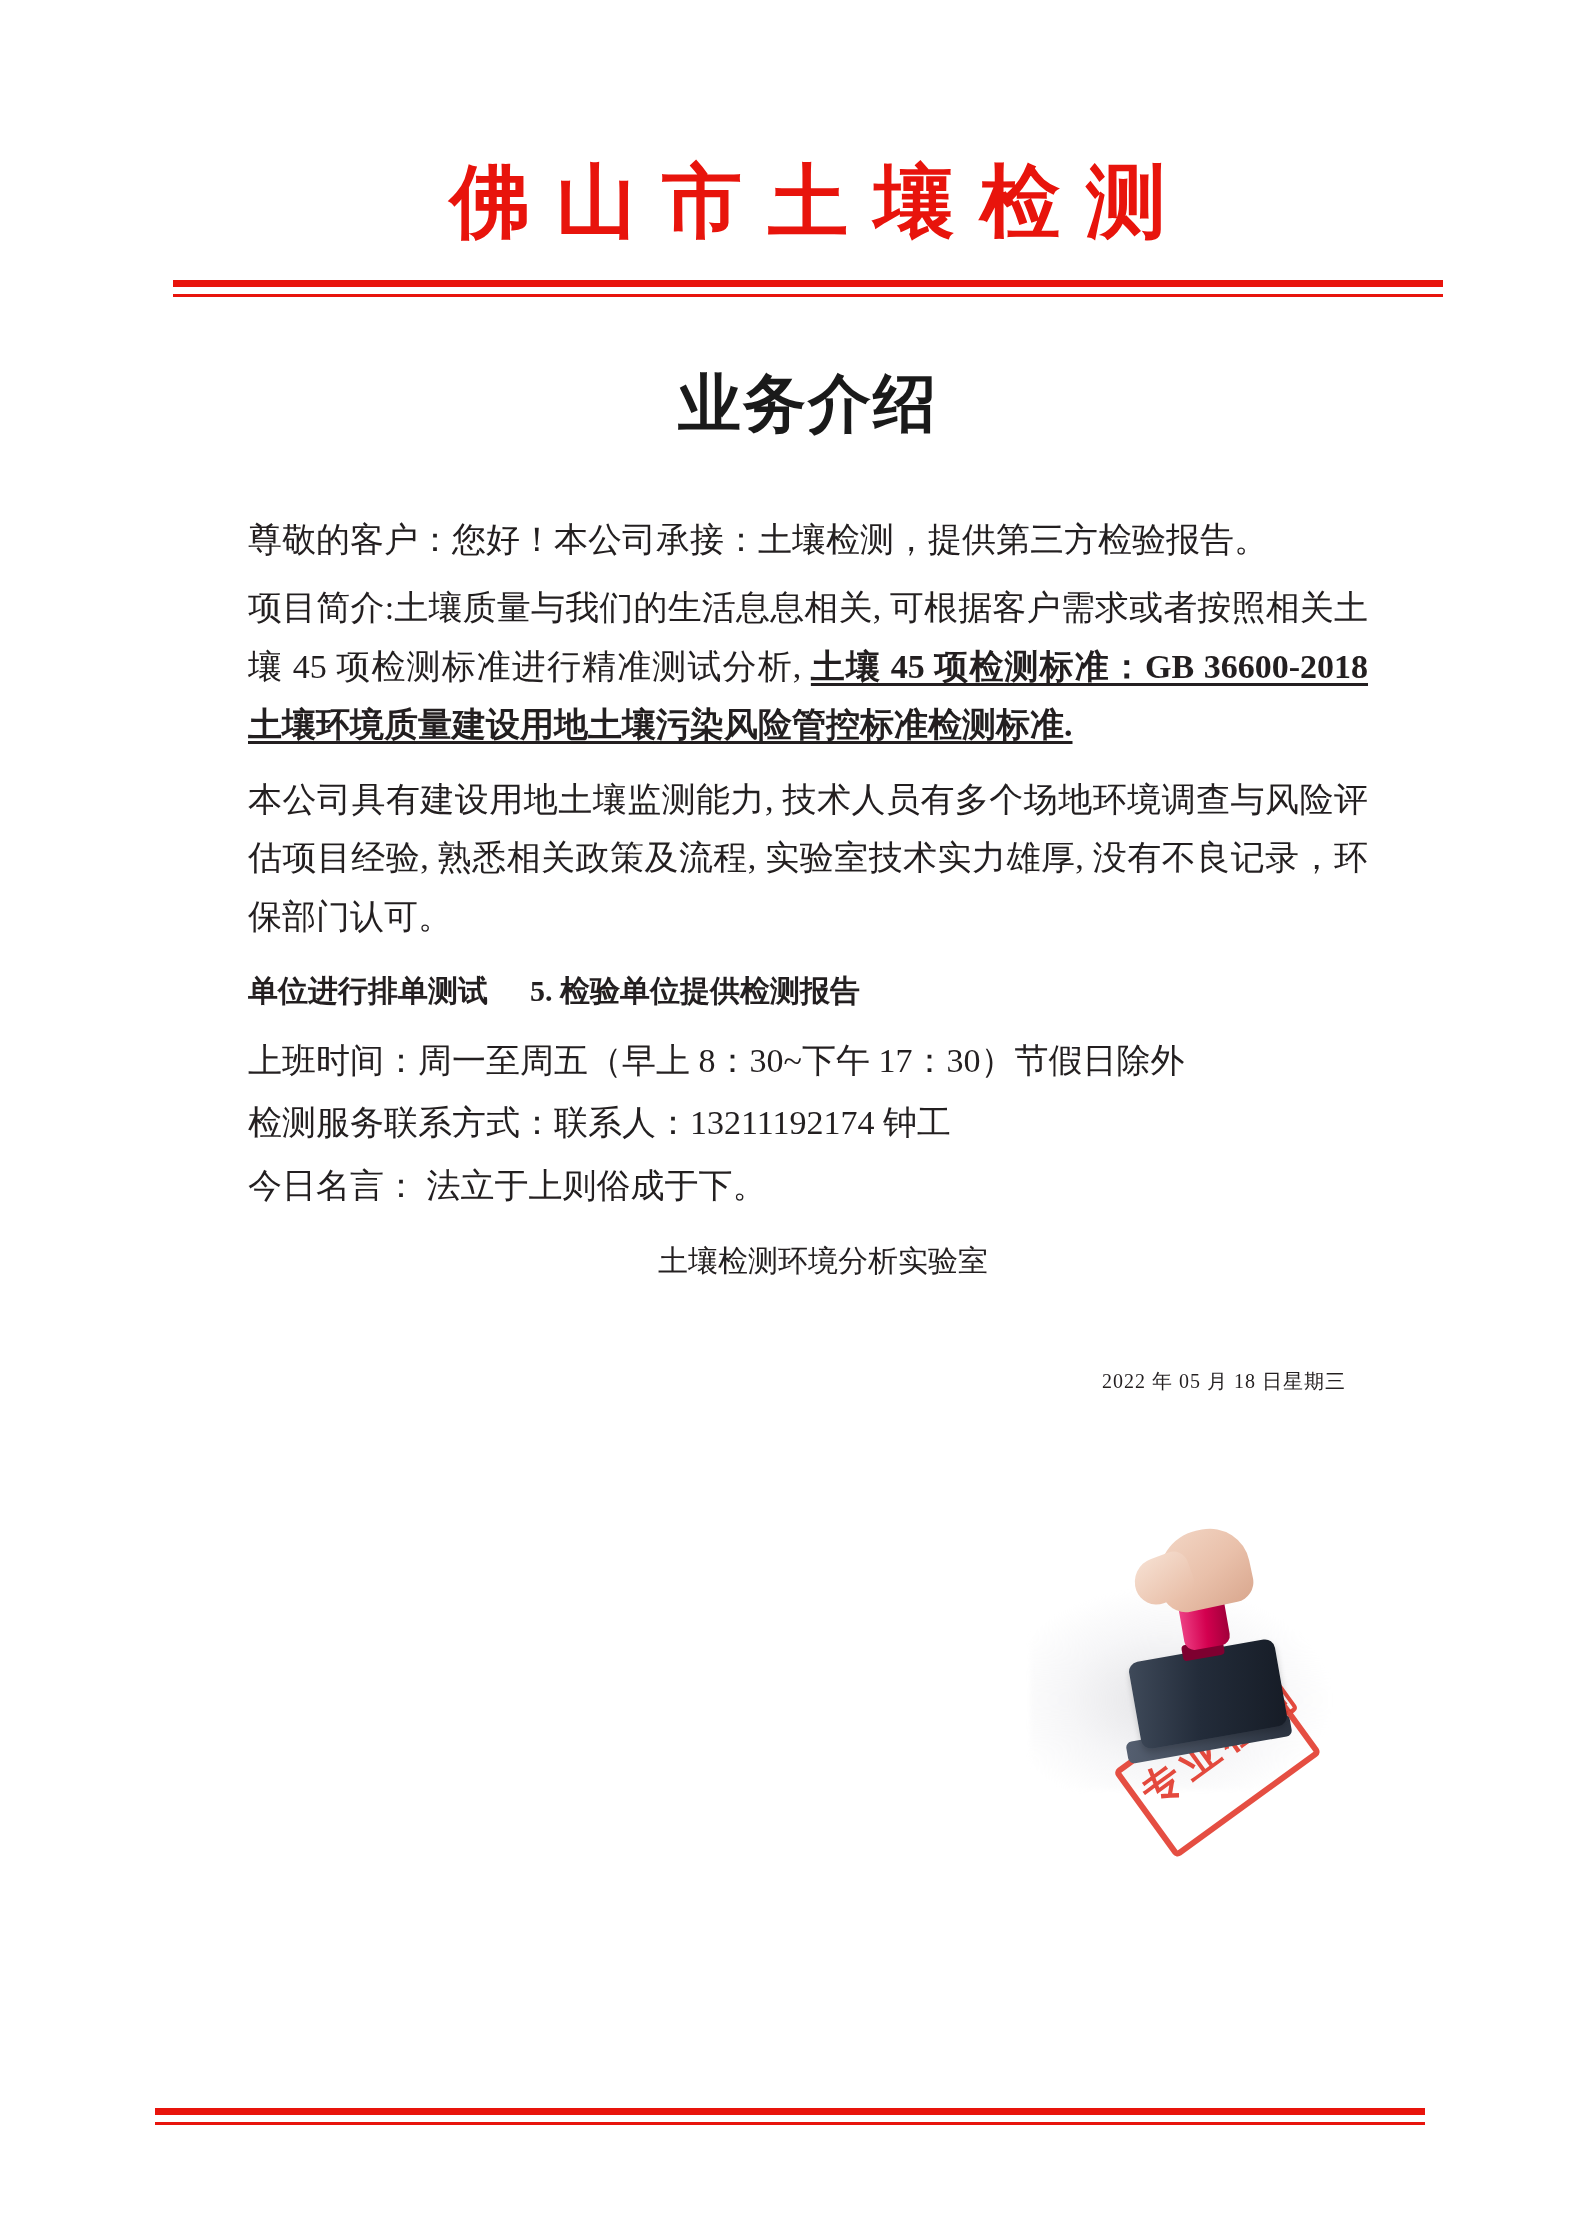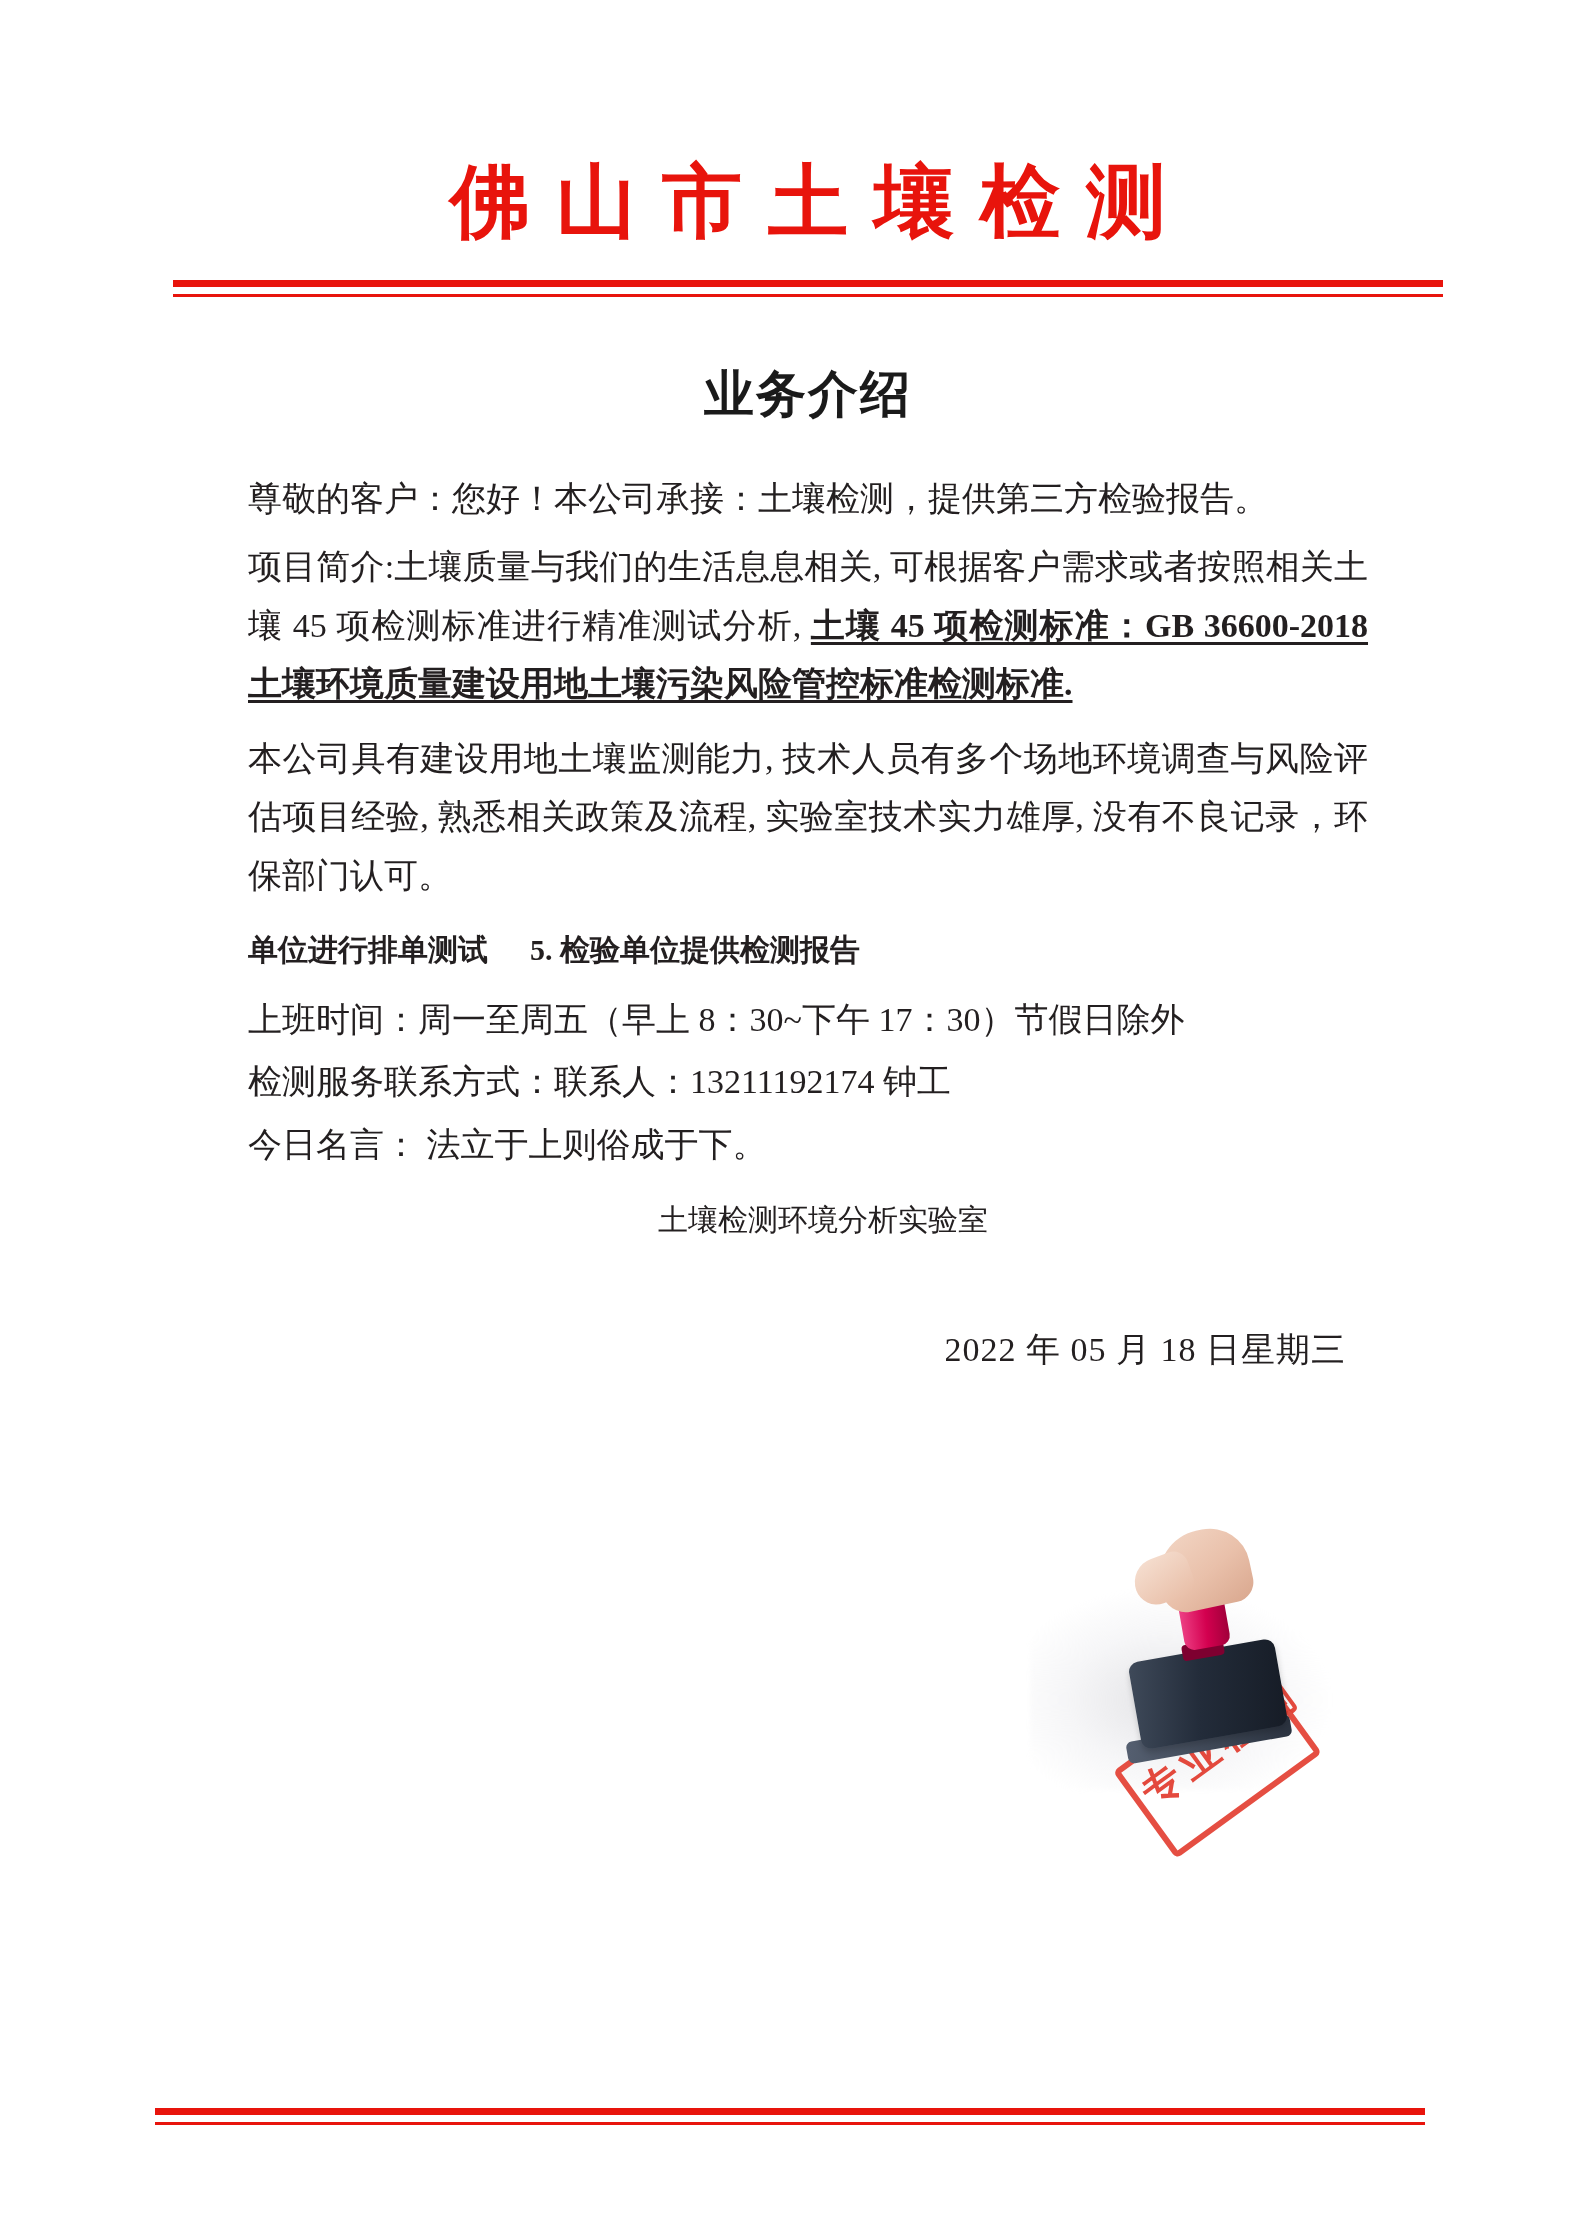--- a/index.html
+++ b/index.html
@@ -56,25 +56,25 @@
   }
 
   
   .content {
     width: 1120px;
     margin: 0 auto;
     padding-top: 64px;
   }
   .section-title {
     text-align: center;
-    font-size: 50px;
+    font-size: 63px;
     font-weight: bold;
     color: #1a1a1a;
     letter-spacing: 2px;
-    margin-bottom: 42px;
+    margin-bottom: 64px;
   }
   p.para {
     font-size: 34px;
     line-height: 1.72;
     margin: 0 0 4px 0;
     color: #231f20;
     text-align: justify;
   }
   .bold {
     font-weight: bold;
@@ -97,21 +97,21 @@
   .flow-line .sp2 { display: inline-block; width: 42px; }
 
   .signature {
     text-align: center;
     font-size: 30px;
     margin-top: 26px;
     padding-left: 30px;
   }
   .date-line {
     text-align: right;
-    font-size: 34px;
+    font-size: 20px;
     margin-top: 86px;
     padding-right: 22px;
     letter-spacing: 1px;
   }
 
   
   .stamp-wrap {
     position: absolute;
     left: 1030px;
     top: 1530px;

